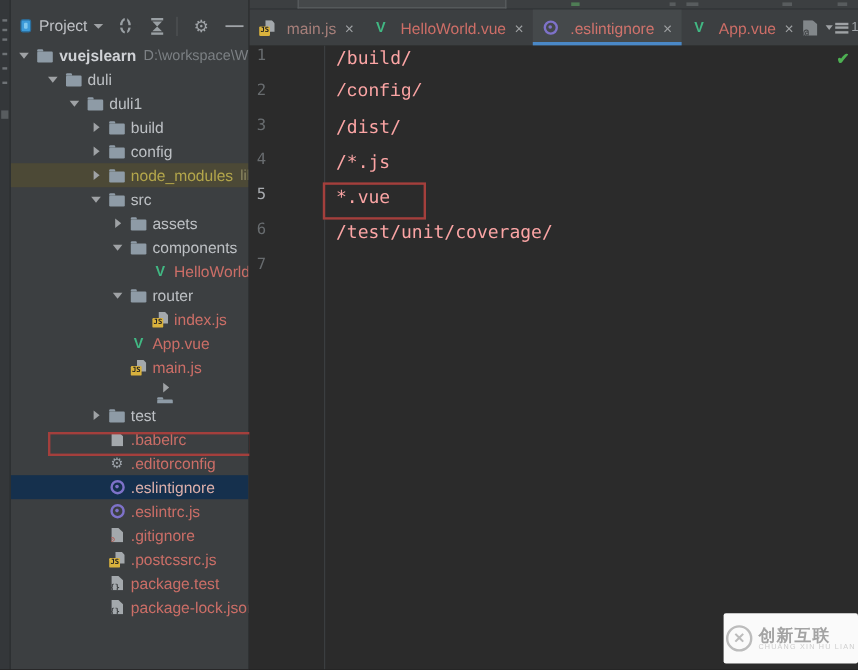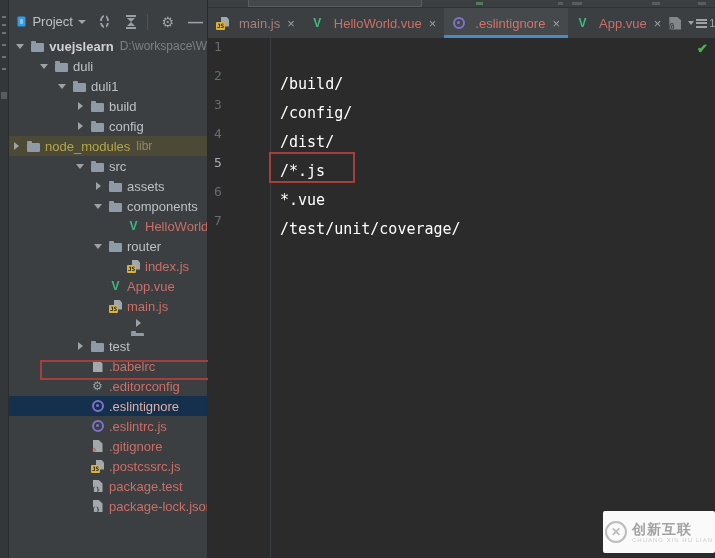--- a/index.html
+++ b/index.html
@@ -108,21 +108,21 @@
   .ri-dd .bars { width:11px; height:9px; border-top:2px solid #9fa2a5; border-bottom:2px solid #9fa2a5; position:relative; }
   .ri-dd .bars::after { content:""; position:absolute; left:0; top:1.5px; width:11px; height:2px; background:#9fa2a5; }
   .ri-count { font-size:11px; color:#a0a4a8; }
 
   .editor-body { position:absolute; top:38px; left:0; right:0; bottom:0; background:#2b2b2b; }
   .gutter-sep { position:absolute; left:62px; top:0; bottom:0; width:1px; background:#3b3e40; }
   .ln { position:absolute; left:6px; width:40px; line-height:29px; font:13px "DejaVu Sans Mono",monospace;
         color:#686c6f; }
   .ln.cur { color:#a9acb0; }
   .cl { position:absolute; left:72px; line-height:29px; font:15px "DejaVu Sans Mono",monospace;
-        color:#ffffff; white-space:pre;margin-top:36px; }
+        color:#fca5a5; white-space:pre; }
   .editor-annot { position:absolute; left:61px; top:114px; width:86px; height:31px;
         border:2px solid #a43f3c; pointer-events:none; }
   .insp-check { position:absolute; top:3px; right:7px; color:#4db052; font-size:13px; font-weight:bold; }
 
   
   .watermark { position:absolute; right:0; bottom:5px; width:112px; height:42px; background:#fafafa;
         border-radius:2px; display:flex; align-items:center; justify-content:center; gap:5px; }
   .wm-logo { width:22px; height:22px; border:2px solid #bcbcbc; border-radius:50%;
         display:flex; align-items:center; justify-content:center; color:#bcbcbc;
         font-size:12px; font-weight:bold; }
@@ -199,21 +199,21 @@
         </div>
         <div class="tree-row" style="padding-left: 64px;">
           <span class="slot">
             <span class="chev-r"></span>
           </span>
           <span class="ico">
             <span class="i-folder"></span>
           </span>
           <span class="t-label">config</span>
         </div>
-        <div class="tree-row excluded" style="">
+        <div class="tree-row excluded" style="padding-left: 64px;">
           <span class="slot">
             <span class="chev-r"></span>
           </span>
           <span class="ico">
             <span class="i-folder"></span>
           </span>
           <span class="t-label olive">node_modules</span>
           <span class="t-suffix olv">libr</span>
         </div>
         <div class="tree-row" style="padding-left: 64px;">
@@ -427,21 +427,21 @@
       </div>
     </div>
 
     <div class="editor-body" id="editorBody">
       <div class="gutter-sep"></div>
       <div class="editor-annot"></div>
       <span class="insp-check">✔</span>
     <div class="ln" style="top: 1px;">1</div>
         <div class="cl" style="top: 1px;">/build/</div>
         <div class="ln" style="top: 30px;">2</div>
-        <div class="cl" style="top: 30px;">/config/</div>
+        <div class="cl" style="top: 30px; font-family: Liberation Mono, monospace;">/config/</div>
         <div class="ln" style="top: 59px;">3</div>
         <div class="cl" style="top: 59px;">/dist/</div>
         <div class="ln" style="top: 88px;">4</div>
         <div class="cl" style="top: 88px; text-align: center;">/*.js</div>
         <div class="ln cur" style="top: 117px;">5</div>
         <div class="cl" style="top: 117px;">*.vue</div>
         <div class="ln" style="top: 146px;">6</div>
         <div class="cl" style="top: 146px;">/test/unit/coverage/</div>
         <div class="ln" style="top: 175px;">7</div>
         <div class="cl" style="top: 175px;"></div>

